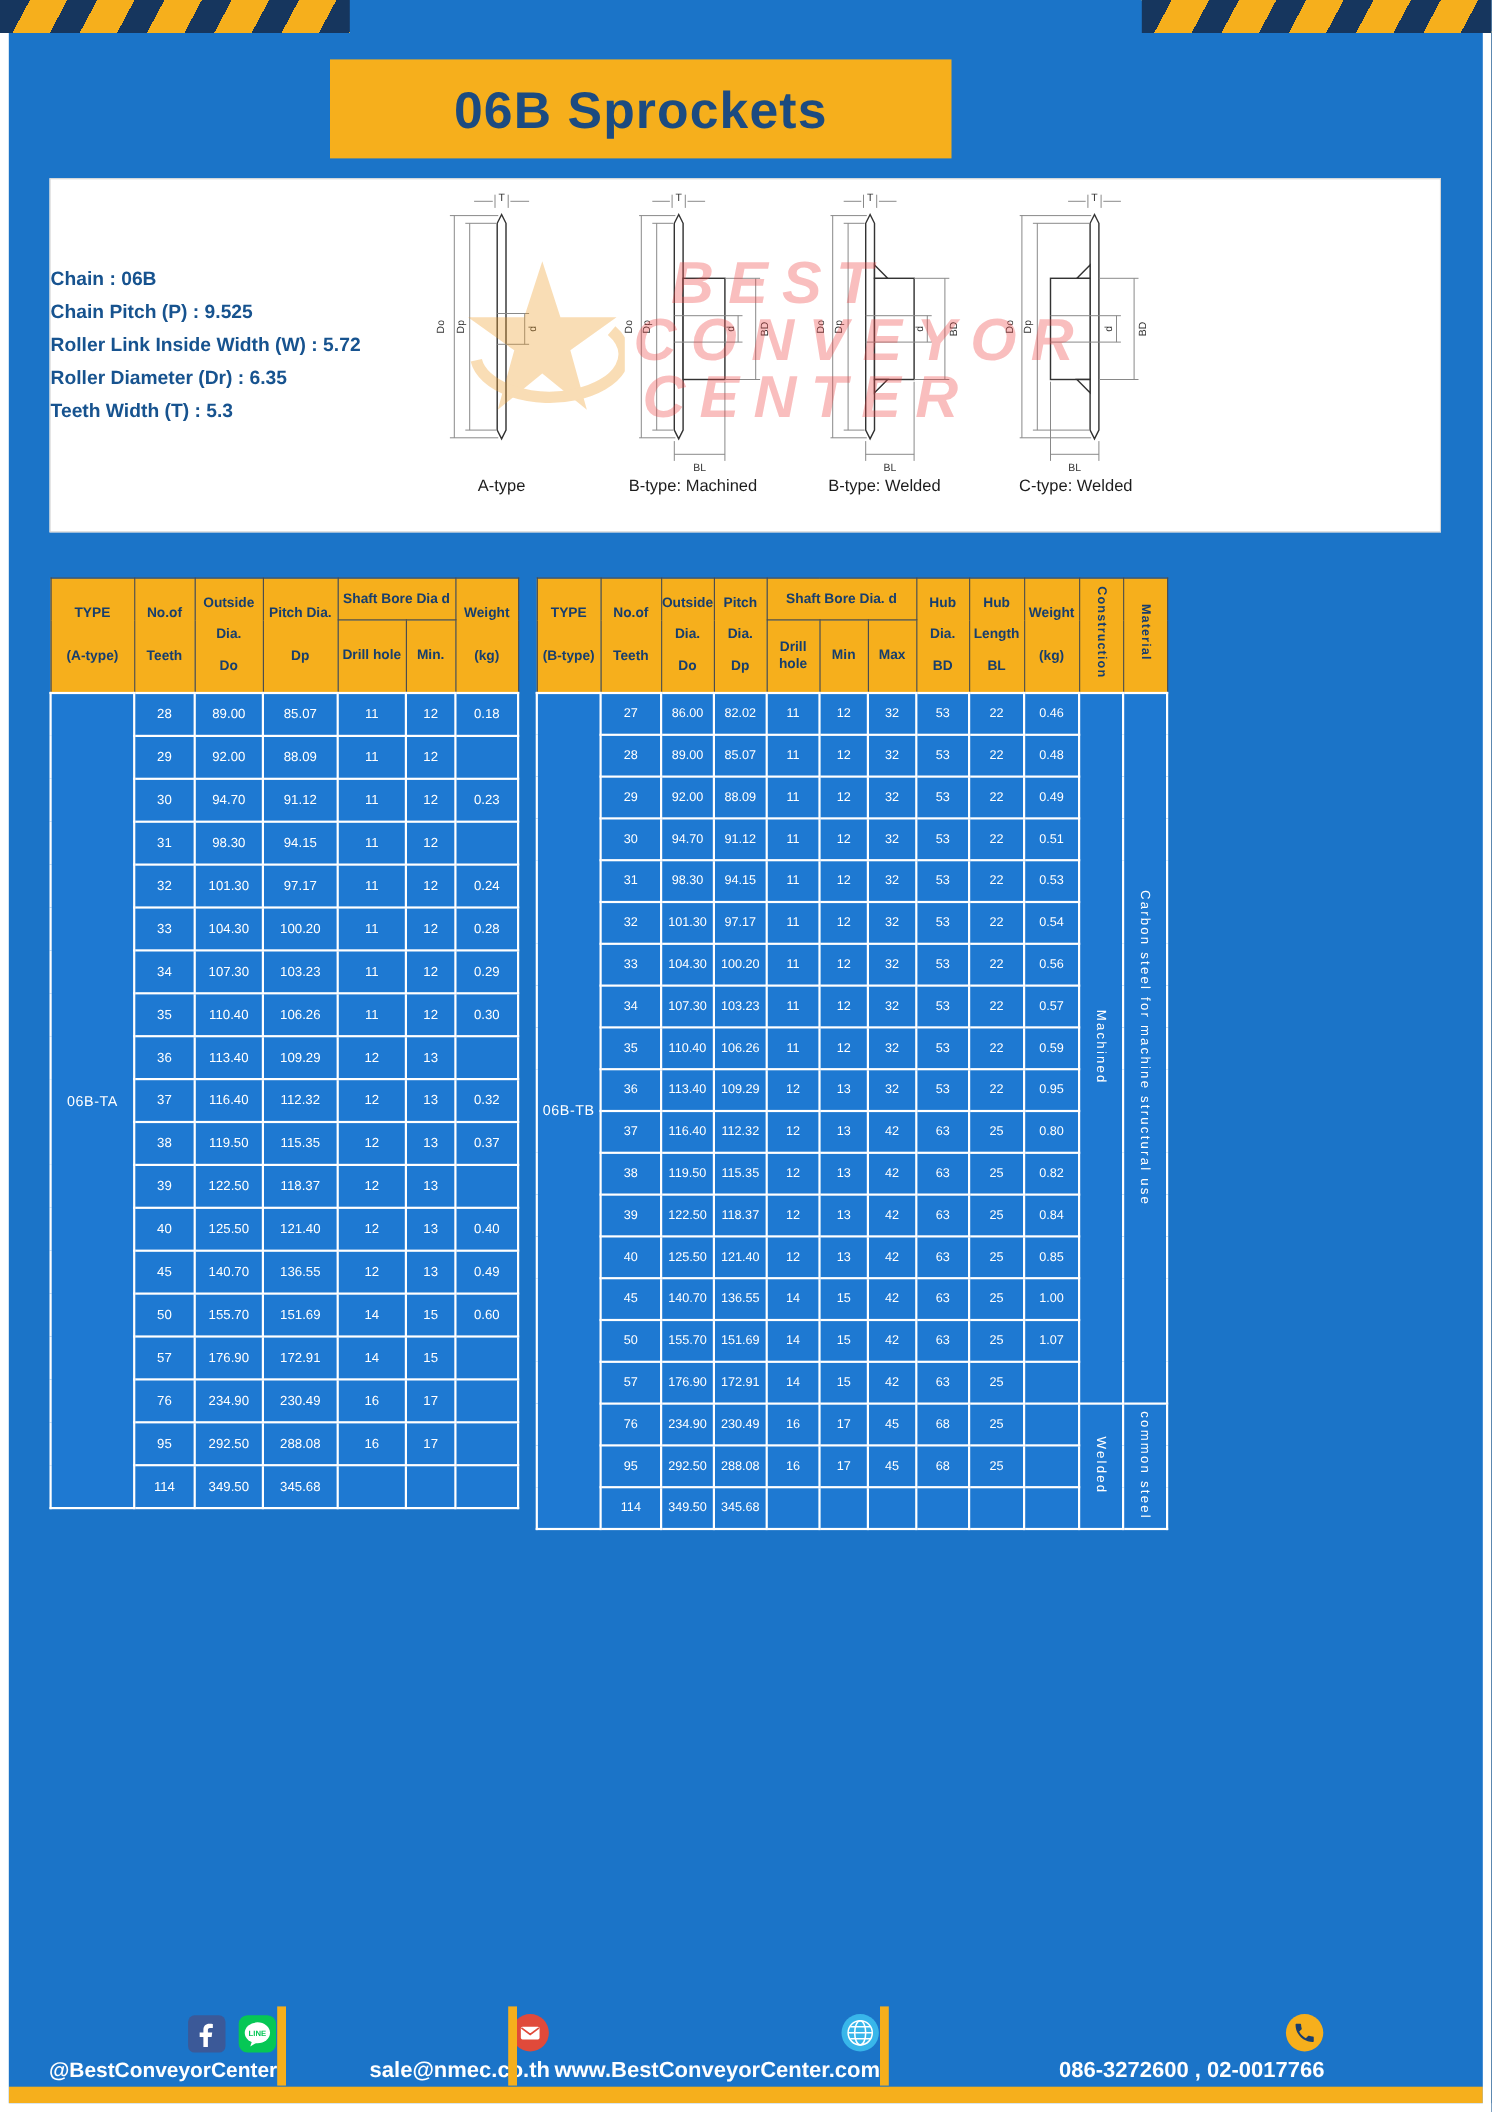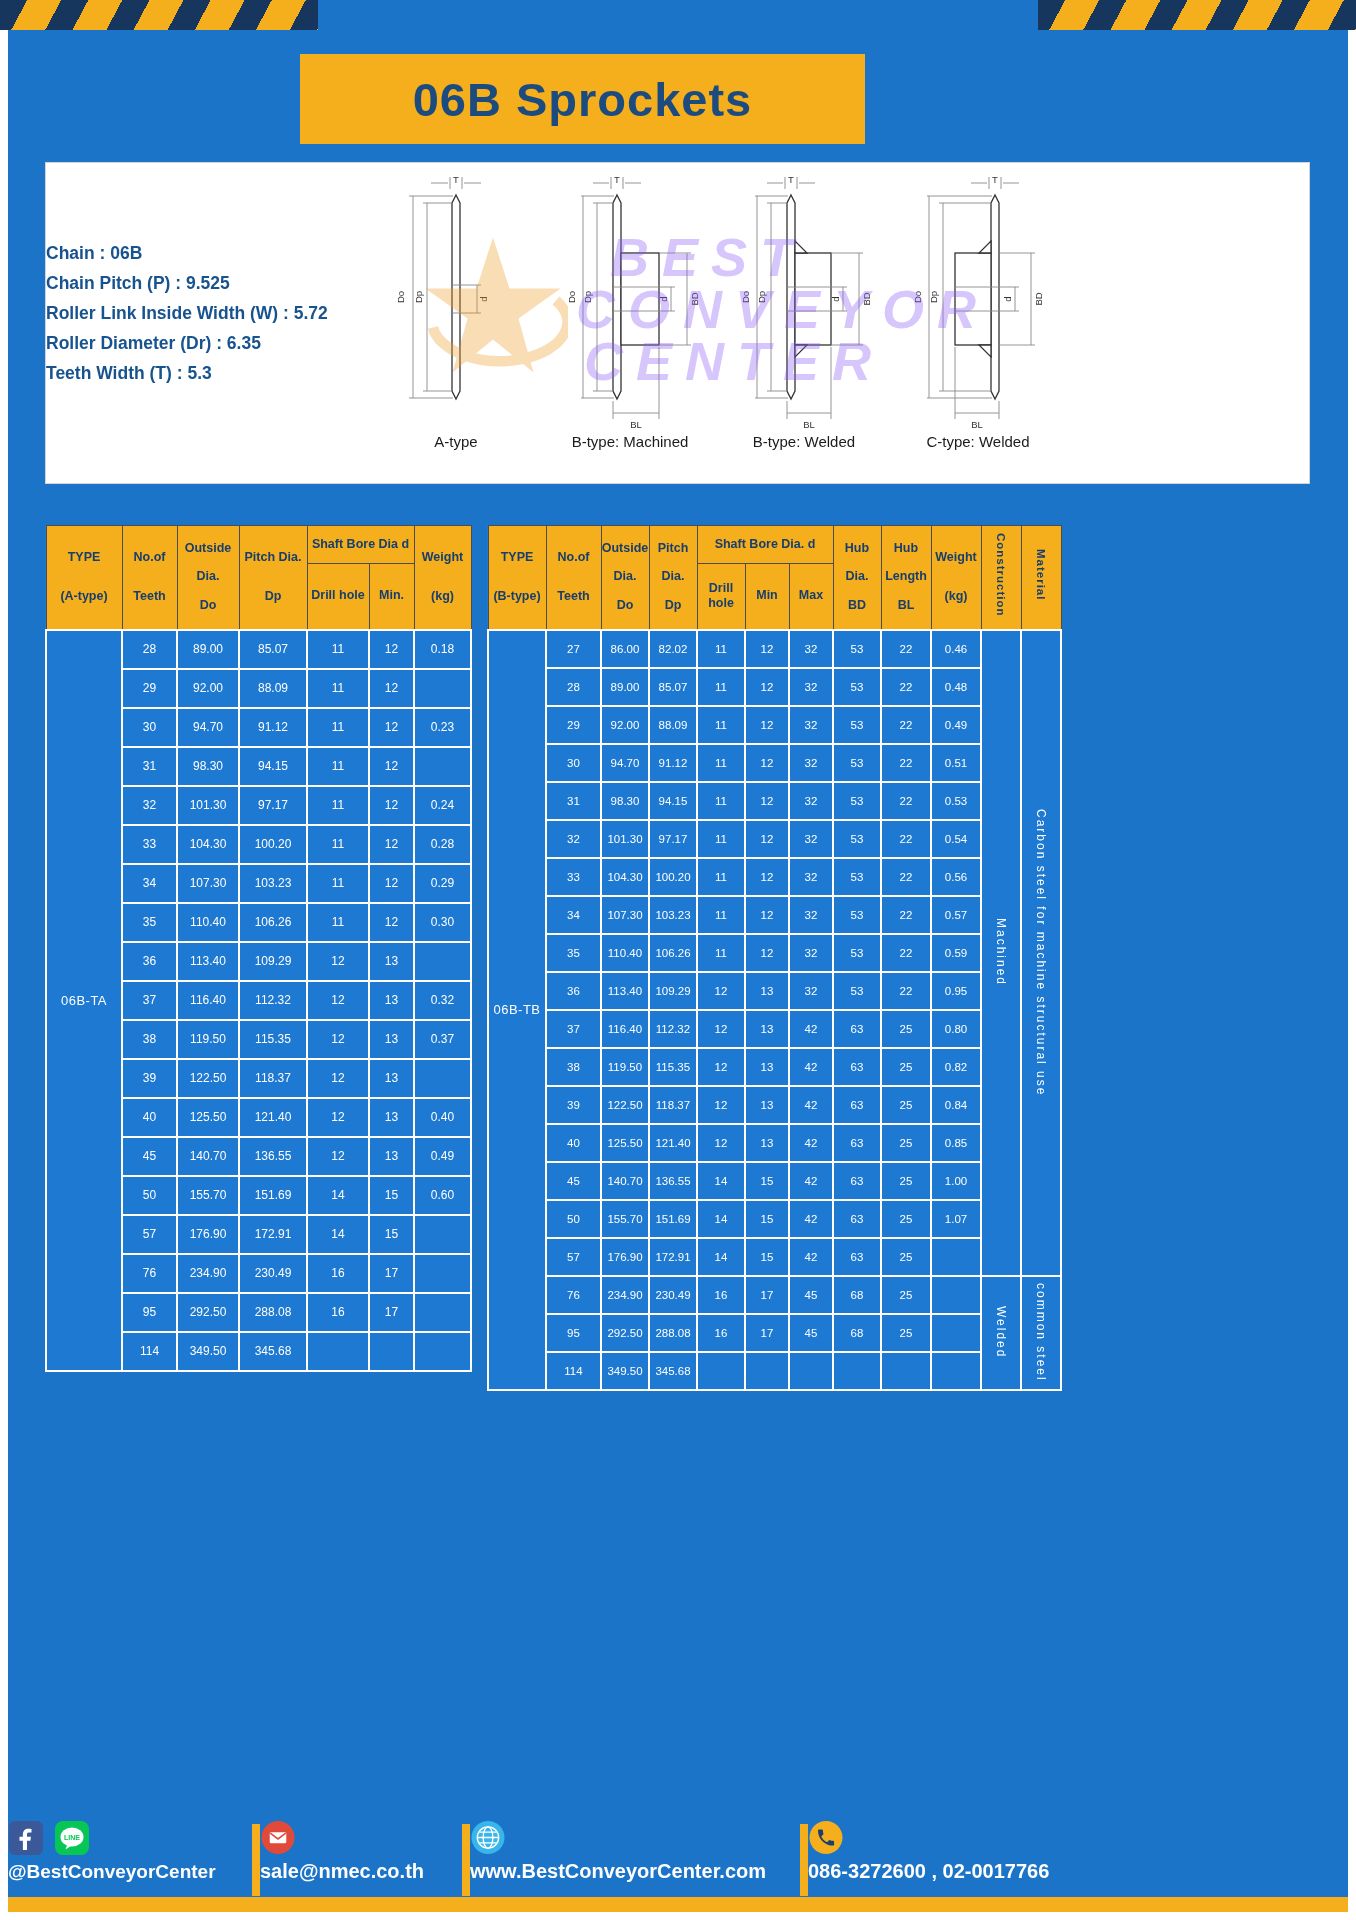--- a/index.html
+++ b/index.html
@@ -32,21 +32,21 @@
   .drawings { position:absolute; left:330px; top:10px; display:flex; gap:14px; z-index:2; }
   .fig { width:160px; display:flex; flex-direction:column; align-items:center; }
   .fig svg { display:block; }
   .draw-label { font-size:15px; color:#1c1c1c; margin-top:2px; white-space:nowrap; }
   .plate { fill:#fff; stroke:#333; stroke-width:1.3; }
   .dim   { stroke:#888; stroke-width:0.9; fill:none; }
   .dimtext { font-size:9.5px; fill:#333; font-family:"Liberation Sans", sans-serif; }
 
   .watermark { position:absolute; left:372px; top:68px; display:flex; opacity:0.34;
     z-index:5; pointer-events:none; }
-  .wm-text { margin-left:8px; color:#8b5cf6; font-weight:bold; letter-spacing:13px;
+  .wm-text { margin-left:8px; color:#ef4444; font-weight:bold; letter-spacing:13px;
     font-size:54px; line-height:52px; font-style:italic; }
   .wm-l1 { margin-left:34px; } .wm-l3 { margin-left:8px; }
 
   
   .stable { position:absolute; border-collapse:collapse; table-layout:fixed; background:#1e79d2;
     border:1px solid #3c3c3c; }
   .stable th { background:#f6af1c; color:#173e6d; border:1px solid #4c4c4c; font-weight:bold;
     font-size:12.5px; padding:0; vertical-align:middle; text-align:center; line-height:1.25; }
   .stable thead tr:first-child { height:38px; }
   .stable thead tr:nth-child(2) { height:66px; }
@@ -57,21 +57,21 @@
   .tblA td { height:39px; }
   .tblB td { height:38px; font-size:11.5px; }
   td.type-cell { font-size:13px; letter-spacing:0.5px; }
   td.vcell { writing-mode:vertical-rl; font-size:12px; letter-spacing:2px; }
   .vhead { writing-mode:vertical-rl; letter-spacing:1px; font-size:11.5px; }
   .hc { display:flex; flex-direction:column; justify-content:space-evenly; align-items:center; }
   .hc104 { height:100px; }
 
   
   .fsec { position:absolute; top:1820px; height:76px; display:flex; flex-direction:column;
-    align-items:flex-start; justify-content:flex-end; gap:5px; padding-bottom:13px; z-index:45; }
+    align-items:flex-end; justify-content:flex-end; gap:5px; padding-bottom:2px; z-index:45; }
   .fbar { position:absolute; top:1824px; height:72px; width:8px; background:#f6af1c; z-index:45; }
   .ftext { color:#fff; font-weight:bold; font-size:20px; white-space:nowrap; }
   .ficons { display:flex; gap:10px; align-items:center; }
   .icon36 { width:36px; height:36px; display:block; }
   .bottom-strip { position:absolute; left:8px; right:8px; bottom:8px; height:15px;
     background:#f6af1c; z-index:44; }
 </style>
 </head>
 <body>
 

